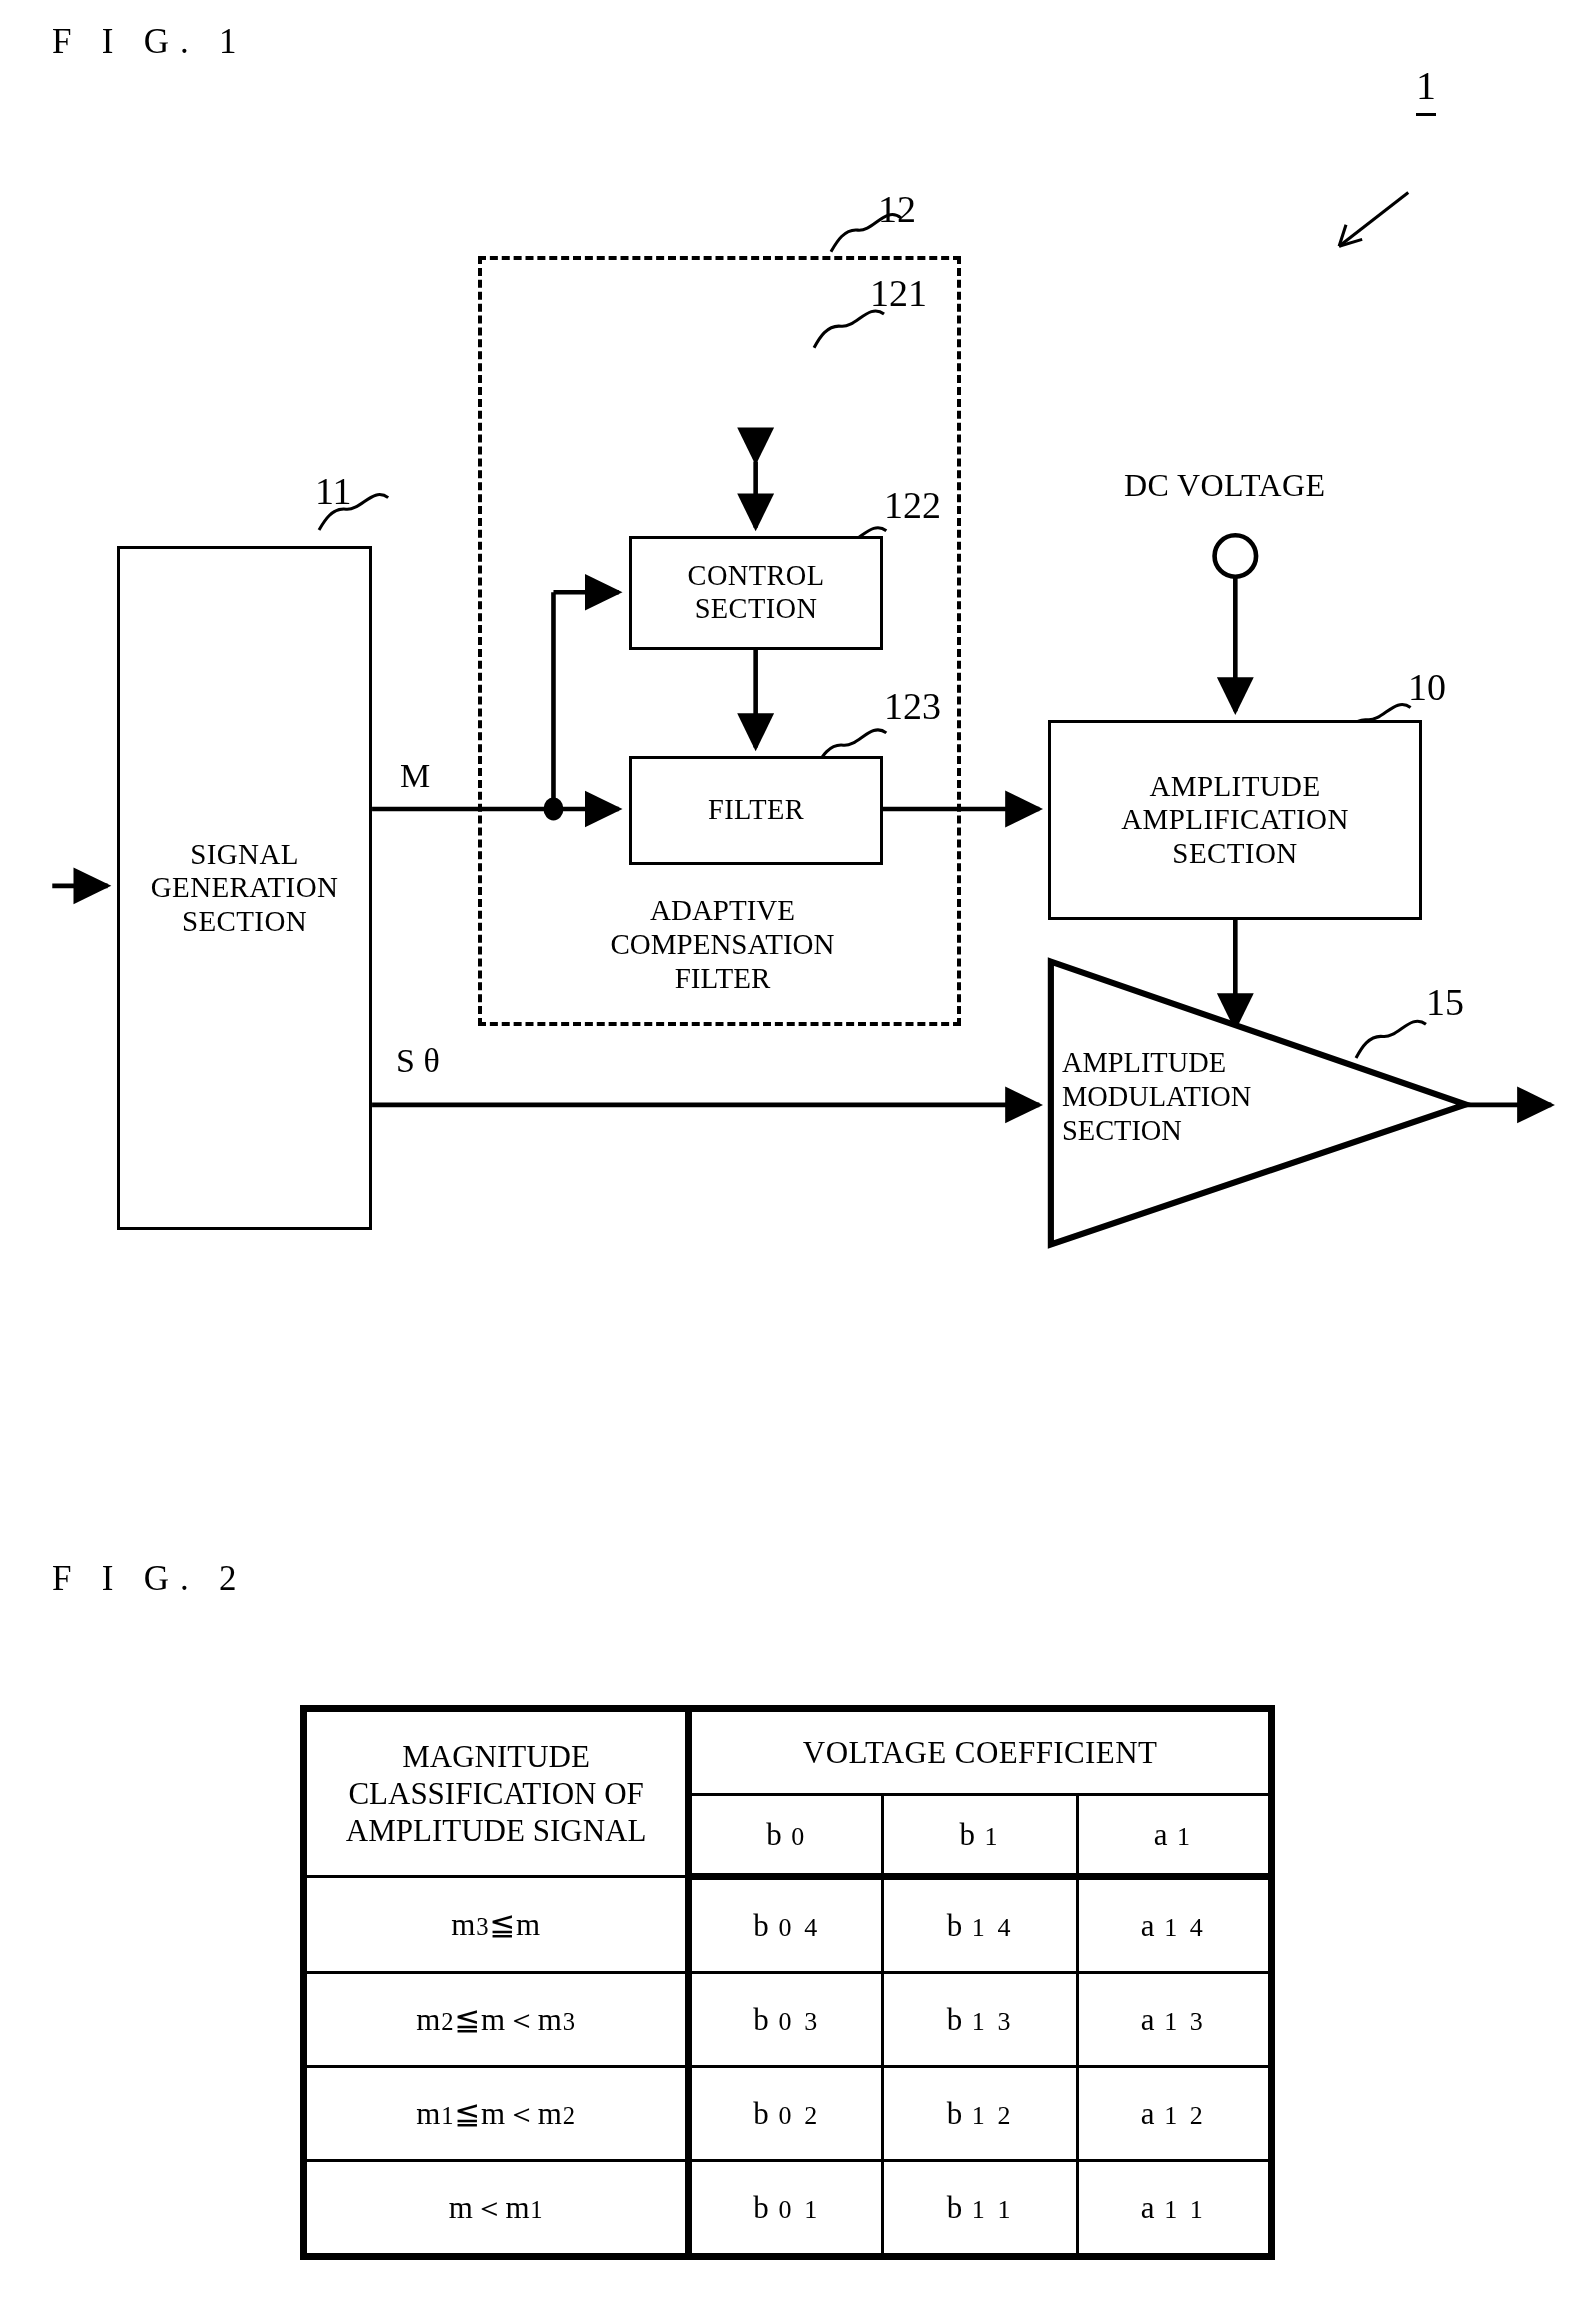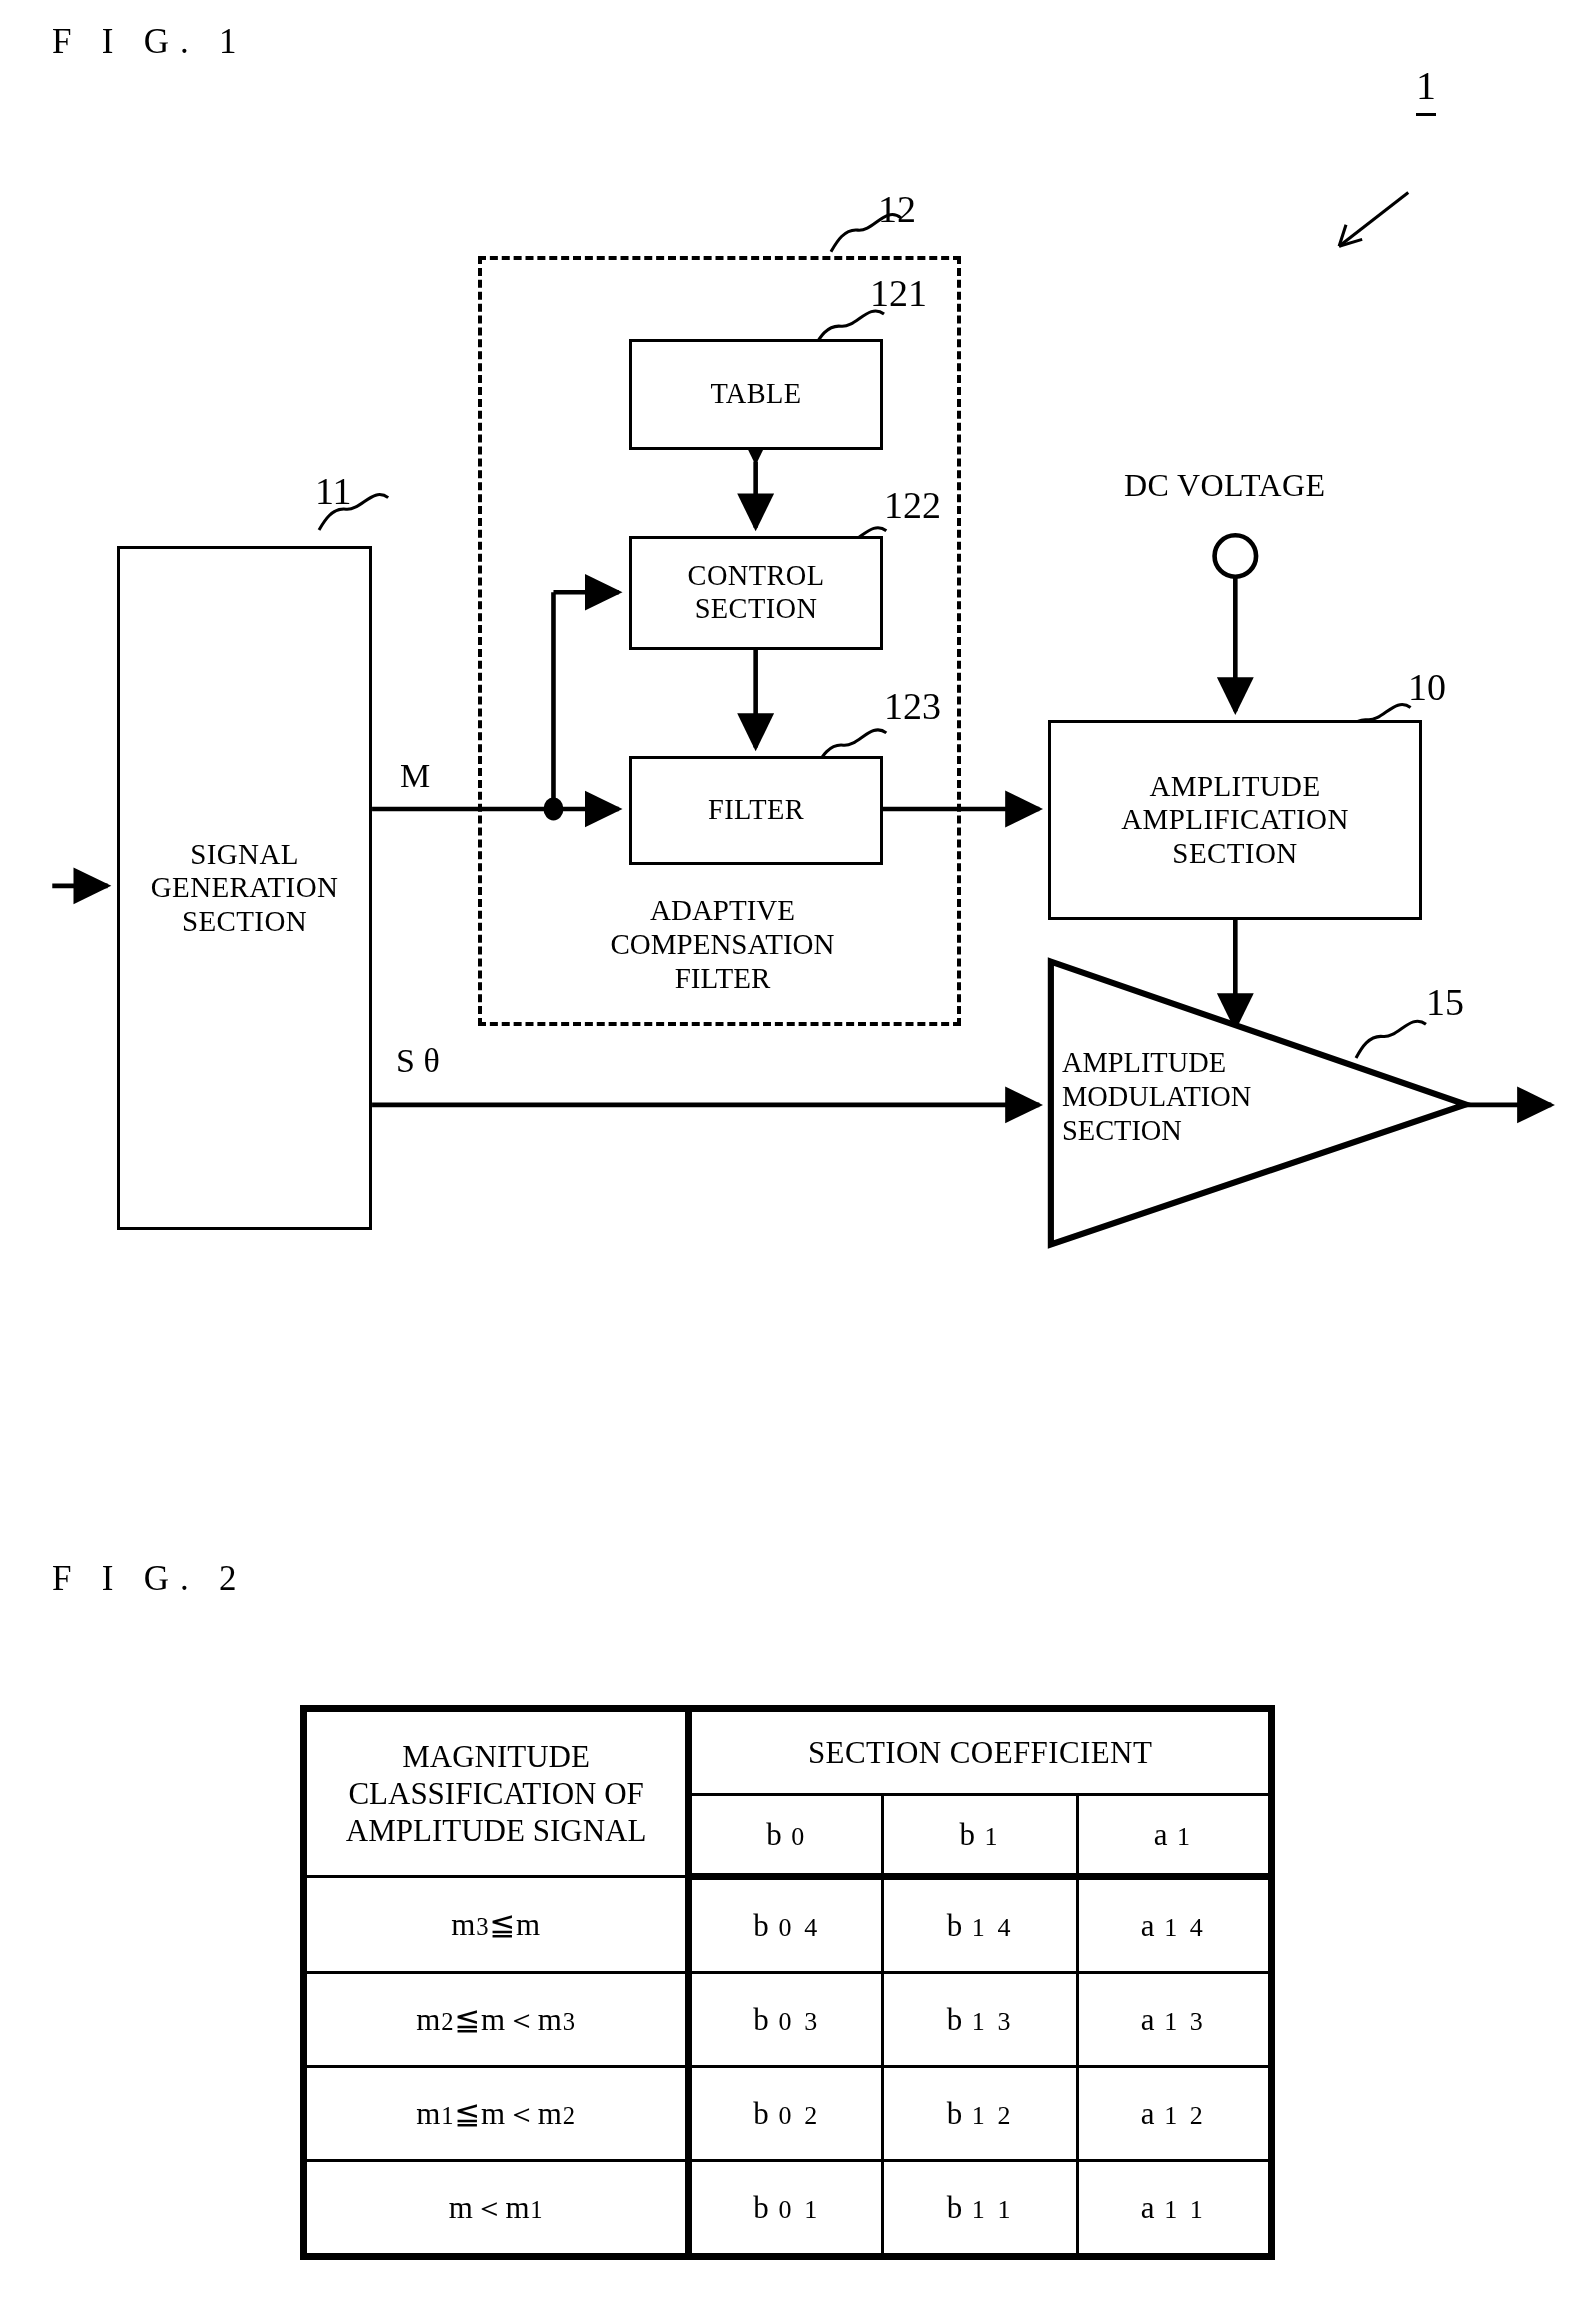--- a/index.html
+++ b/index.html
@@ -265,23 +265,20 @@
 
       <path d="M1945,1340 C1925,1325 1909,1358 1889,1356 C1871,1354 1861,1371 1854,1384" transform="translate(-90,-8)"></path>
     </g>
   </svg>
 
   <div class="box" id="signal-generation-box">
     <div class="boxtext">SIGNAL<br>GENERATION<br>SECTION</div>
   </div>
   <div class="ref-num" id="ref-11">11</div>
 
-  <div class="box" id="table-box">
-    <div class="boxtext">TABLE</div>
-  </div>
   <div class="ref-num" id="ref-121">121</div>
 
   <div class="box" id="control-section-box">
     <div class="boxtext">CONTROL<br>SECTION</div>
   </div>
   <div class="ref-num" id="ref-122">122</div>
 
   <div class="box" id="filter-box">
     <div class="boxtext">FILTER</div>
   </div>
@@ -307,21 +304,21 @@
 
   <div class="sig-label" id="label-m">M</div>
   <div class="sig-label" id="label-stheta">S θ</div>
 
   <div class="fig-caption" id="fig2-caption">F I G. 2</div>
 
   <table id="coefficient-table">
     <tbody>
       <tr>
         <td class="hdr-class outer-top outer-left" rowspan="2" style="width:369px;">MAGNITUDE<br>CLASSIFICATION OF<br>AMPLITUDE SIGNAL</td>
-        <td class="hdr-coef outer-top outer-right thick-v-left hdr-h1" colspan="3">SECTION COEFFICIENT</td>
+        <td class="hdr-coef outer-top outer-right thick-v-left hdr-h1" colspan="3">VOLTAGE COEFFICIENT</td>
       </tr>
       <tr>
         <td class="coef-sym thick-v-left thick-h-bot hdr-h2" style="width:191px;"><span>b</span><span class="sub"> 0</span></td>
         <td class="coef-sym thick-h-bot hdr-h2" style="width:208px;"><span>b</span><span class="sub"> 1</span></td>
         <td class="coef-sym thick-h-bot outer-right hdr-h2" style="width:201px;margin-left:48px;"><span>a</span><span class="sub"> 1</span></td>
       </tr>
     </tbody>
     <tbody id="table-data-rows">
         <tr>
           <td class="cond-cell row-h outer-left"><span>m</span><span class="sub">3</span><span>≦</span><span>m</span></td>

